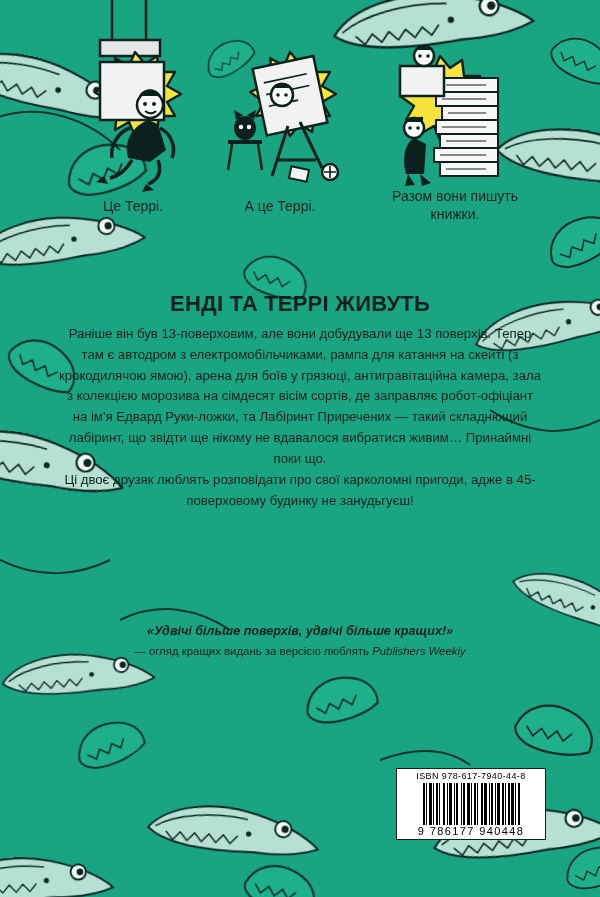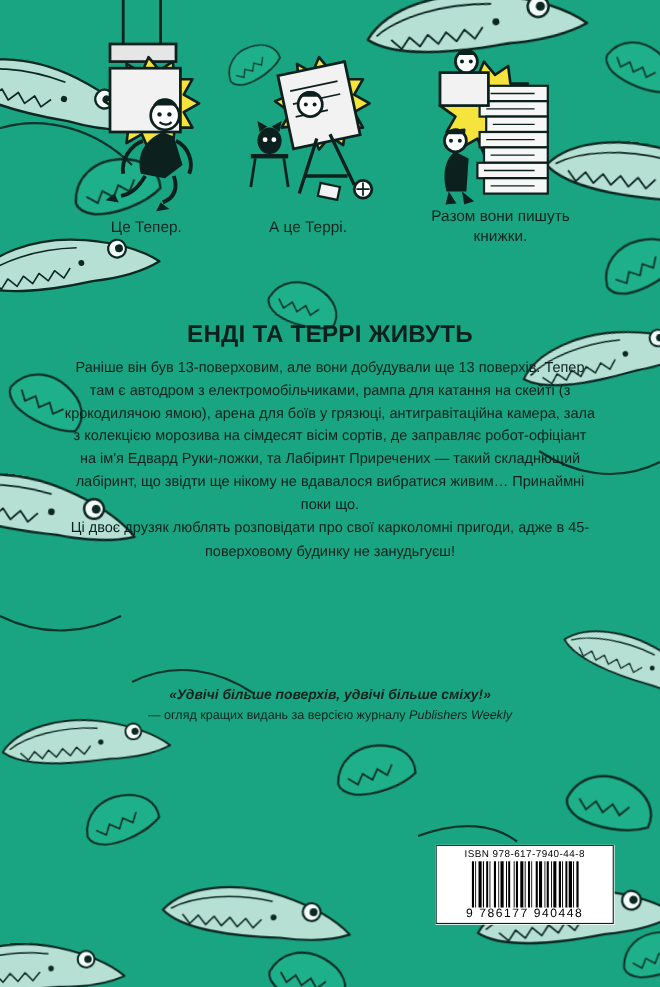--- a/index.html
+++ b/index.html
@@ -122,21 +122,21 @@
     font-size: 9px;
     letter-spacing: 2.2px;
     color: #0c211d;
   }
 
   
   .barcode-box {
     position: absolute;
     left: 396px;
     top: 768px;
-    width: 162px;
+    width: 150px;
     background: #ffffff;
     border: 1px solid #0c211d;
     z-index: 5;
     padding: 2px 0 1px 0;
     box-sizing: border-box;
   }
   .isbn-line {
     text-align: center;
     font-family: "Liberation Sans", sans-serif;
     font-size: 9px;
@@ -313,38 +313,38 @@
         <circle cx="414" cy="128" r="10" fill="#ffffff" stroke="#0c211d" stroke-width="2.5"></circle>
         <path d="M405,122 c4,-7 15,-7 18,0" fill="#0c211d"></path>
         <circle cx="410" cy="128" r="1.8" fill="#0c211d"></circle>
         <circle cx="418" cy="128" r="1.8" fill="#0c211d"></circle>
         <path d="M414,138 C404,144 402,160 406,174 L424,174 L426,144 Z" fill="#0c211d"></path>
         <path d="M408,174 l-3,12 l10,-1 Z" fill="#0c211d"></path>
         <path d="M420,174 l2,12 l9,-3 Z" fill="#0c211d"></path>
       </g>
     </svg>
 
-    <div class="illo-caption cap-andy">Це Тепер.</div>
+    <div class="illo-caption cap-andy">Це Террі.</div>
     <div class="illo-caption cap-terry">А це Террі.</div>
     <div class="illo-caption cap-together">Разом вони пишуть книжки.</div>
   </div>
 
   <div class="blurb">
     <div class="blurb-head">
       <div>ЕНДІ ТА ТЕРРІ ЖИВУТЬ</div>
     </div>
     <div class="blurb-body">
       <p>Раніше він був 13-поверховим, але вони добудували ще 13 поверхів. Тепер там є автодром з електромобільчиками, рампа для катання на скейті (з крокодилячою ямою), арена для боїв у грязюці, антигравітаційна камера, зала з колекцією морозива на сімдесят вісім сортів, де заправляє робот-офіціант на ім'я Едвард Руки-ложки, та Лабіринт Приречених — такий складнющий лабіринт, що звідти ще нікому не вдавалося вибратися живим… Принаймні поки що.</p>
       <p class="indent">Ці двоє друзяк люблять розповідати про свої карколомні пригоди, адже в 45-поверховому будинку не занудьгуєш!</p>
     </div>
   </div>
 
   <div class="quote">
-    <div class="quote-text">«Удвічі більше поверхів, удвічі більше сміху!»</div>
-    <div class="quote-source"><span>— огляд кращих видань за версією журналу </span><i>Publishers Weekly</i></div>
+    <div class="quote-text">«Удвічі більше поверхів, удвічі більше кращих!»</div>
+    <div class="quote-source"><span>— огляд кращих видань за версією люблять </span><i>Publishers Weekly</i></div>
   </div>
 
 
   <div class="barcode-box">
     <div class="isbn-line">ISBN 978-617-7940-44-8</div>
     <div class="bars">
       <span style="width:2px"></span>
         <span style="width:1px;background:#fff"></span>
       <span style="width:1px"></span>
         <span style="width:2px;background:#fff"></span>

